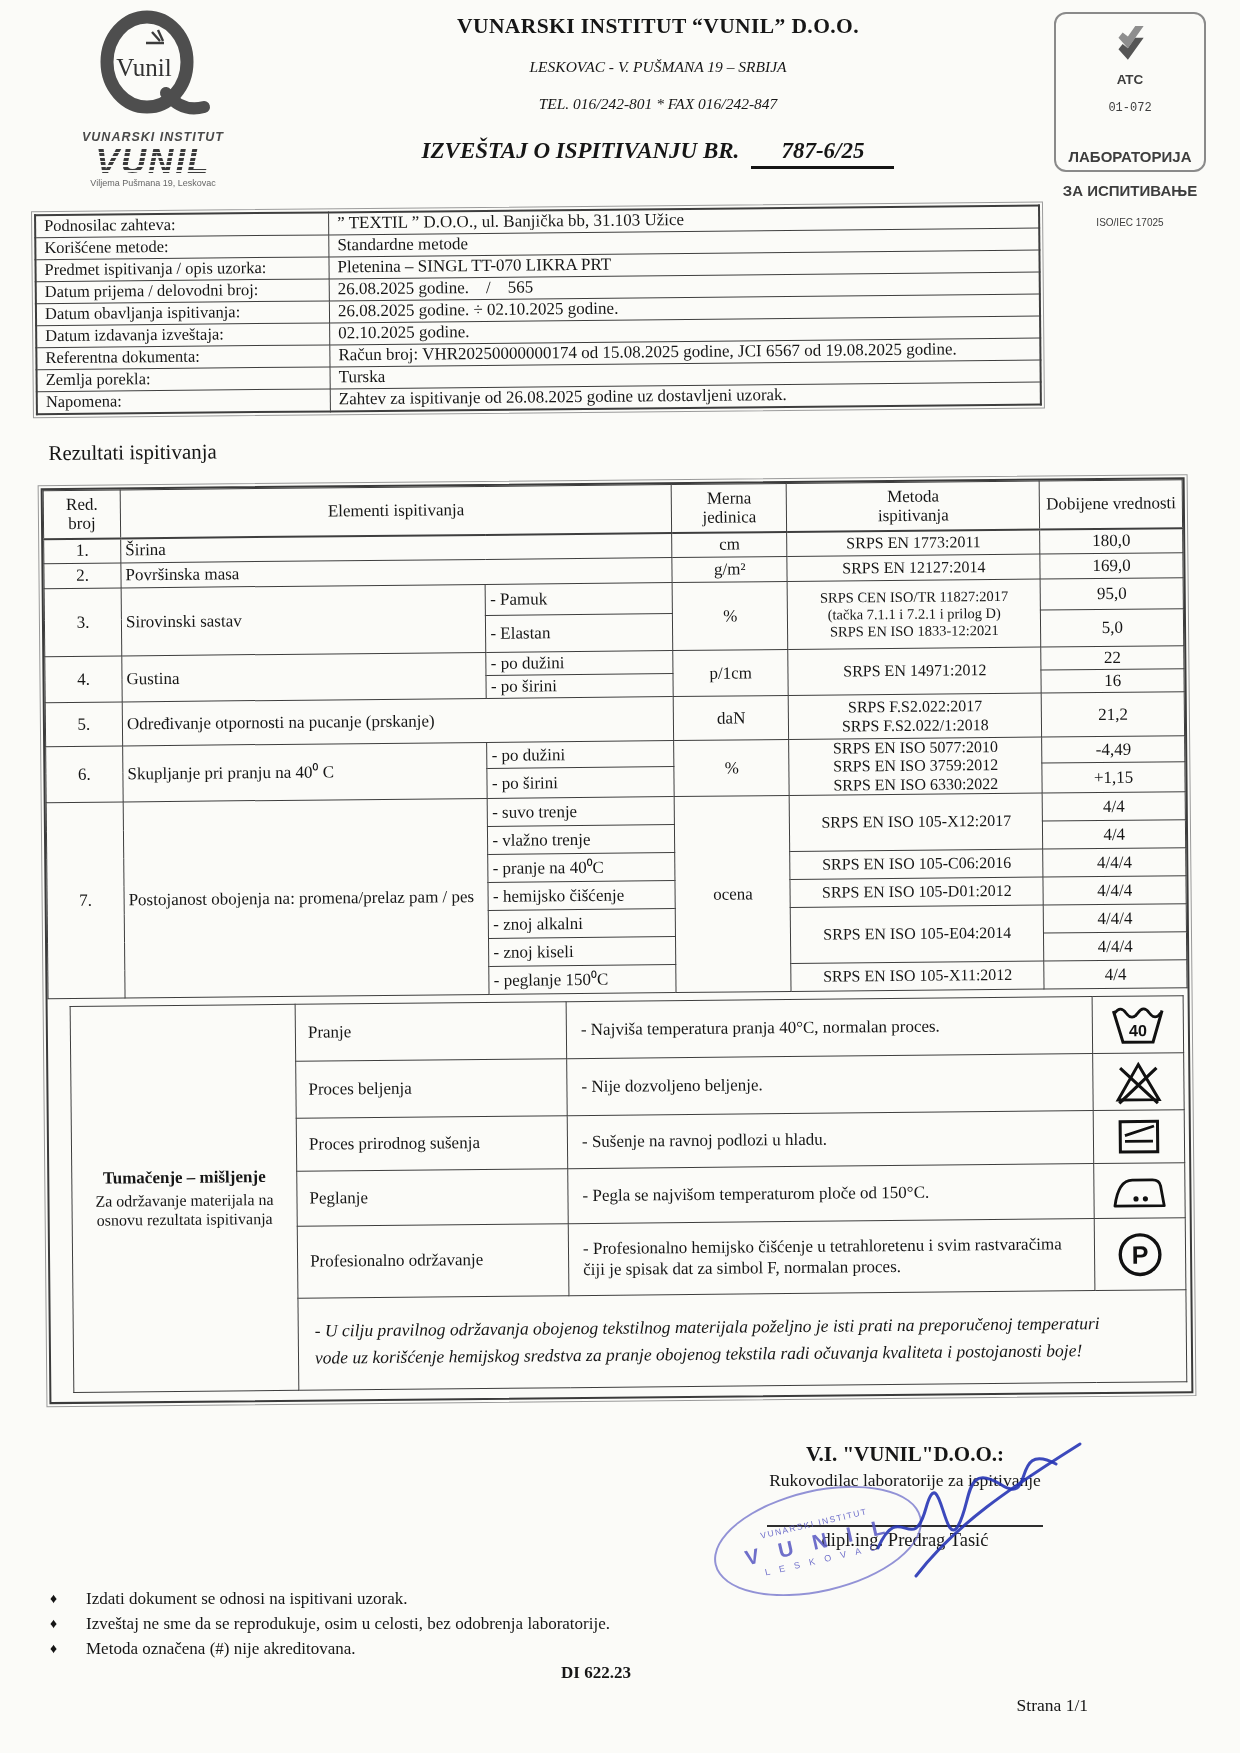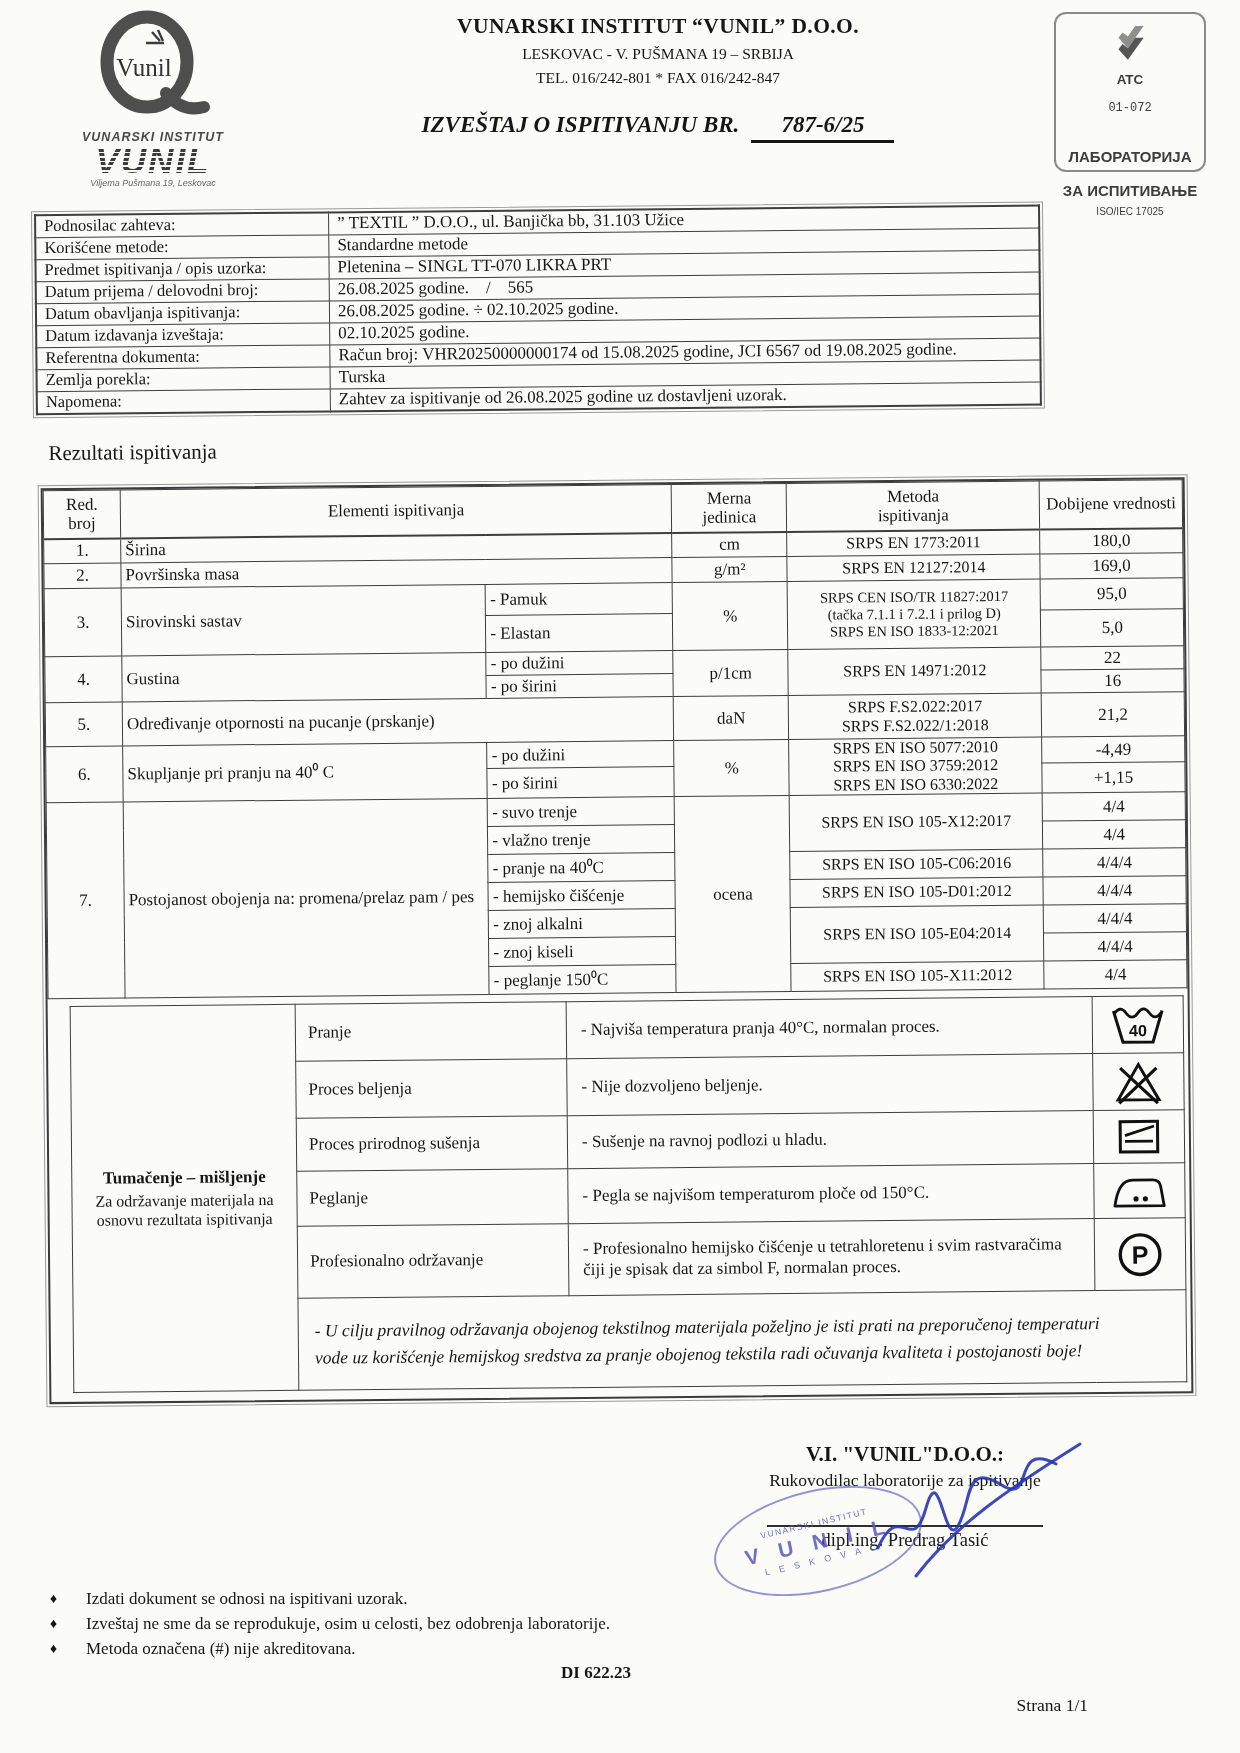--- a/index.html
+++ b/index.html
@@ -9,33 +9,33 @@
   .hdr{display:flex;padding:10px 34px 0 44px;height:182px;}
   .logo-col{width:218px;text-align:center;}
   .q-logo{display:block;margin:0 auto;}
   .logo-inst{font-family:"Liberation Sans",sans-serif;font-style:italic;font-weight:bold;
              font-size:12.5px;letter-spacing:1px;color:#4a4a4a;margin-top:2px;}
   .vunil-brand{font-family:"Liberation Sans",sans-serif;font-style:italic;font-weight:bold;
              font-size:35px;letter-spacing:2px;line-height:.95;color:#3a3a3a;
              background:repeating-linear-gradient(180deg,#3a3a3a 0,#3a3a3a 3px,#f6f6f3 3px,#f6f6f3 4.6px);
              -webkit-background-clip:text;background-clip:text;display:inline-block;}
   @supports (-webkit-background-clip: text){.vunil-brand{color:transparent;}}
-  .logo-addr{font-family:"Liberation Sans",sans-serif;font-style:italic;font-size:9px;color:#666;margin-top:1px;}
+  .logo-addr{font-family:"Liberation Sans",sans-serif;font-size:9px;color:#666;margin-top:1px;}
   .org-col{flex:1;text-align:center;padding-top:4px;}
   .org1{font-size:21.5px;font-weight:bold;letter-spacing:.4px;}
   .org2{font-size:16.5px;font-weight:bold;margin-top:3px;}
-  .org3,.org4{font-size:15.5px;margin-top:6px;}
+  .org3,.org4{font-size:15.5px;margin-top:19px;font-style:italic;}
   .rpt-title{margin-top:25px;font-size:23px;font-weight:bold;font-style:italic;white-space:nowrap;}
   .rpt-num{display:inline-block;border-bottom:3.5px solid #141414;padding:0 30px 2px;margin-left:12px;text-align:center;}
   .badge{width:140px;border:2px solid #8a8a8a;border-radius:12px;text-align:center;
          font-family:"Liberation Sans",sans-serif;color:#3d3d3d;padding:10px 4px 8px;height:138px;margin-top:2px;}
   .badge-name{font-weight:bold;font-size:13.5px;margin-top:2px;}
   .badge-code{font-size:12px;margin-top:14px;font-family:Liberation Mono, monospace;}
   .badge-l{font-size:15px;margin-top:17px;line-height:1.15;font-weight:bold;}
-  .badge-iso{font-size:10px;margin-top:6px;}
+  .badge-iso{font-size:10px;margin-top:17px;}
   .badge-sp{height:16px;}
   
   .tilt{transform:rotate(-0.55deg);transform-origin:55% 0;}
   
   table{border-collapse:collapse;}
   .info{margin:16px 0 0 34px;width:1006px;border:2.2px solid #3e3e3e;outline:1px solid #9b9b9b;outline-offset:2px;}
   .info td{border:1.6px solid #3e3e3e;height:21px;padding:0 8px;line-height:1.1;}
   .info td.il{width:276px;font-size:16.5px;}
   .info td.iv{font-size:17px;}
   

